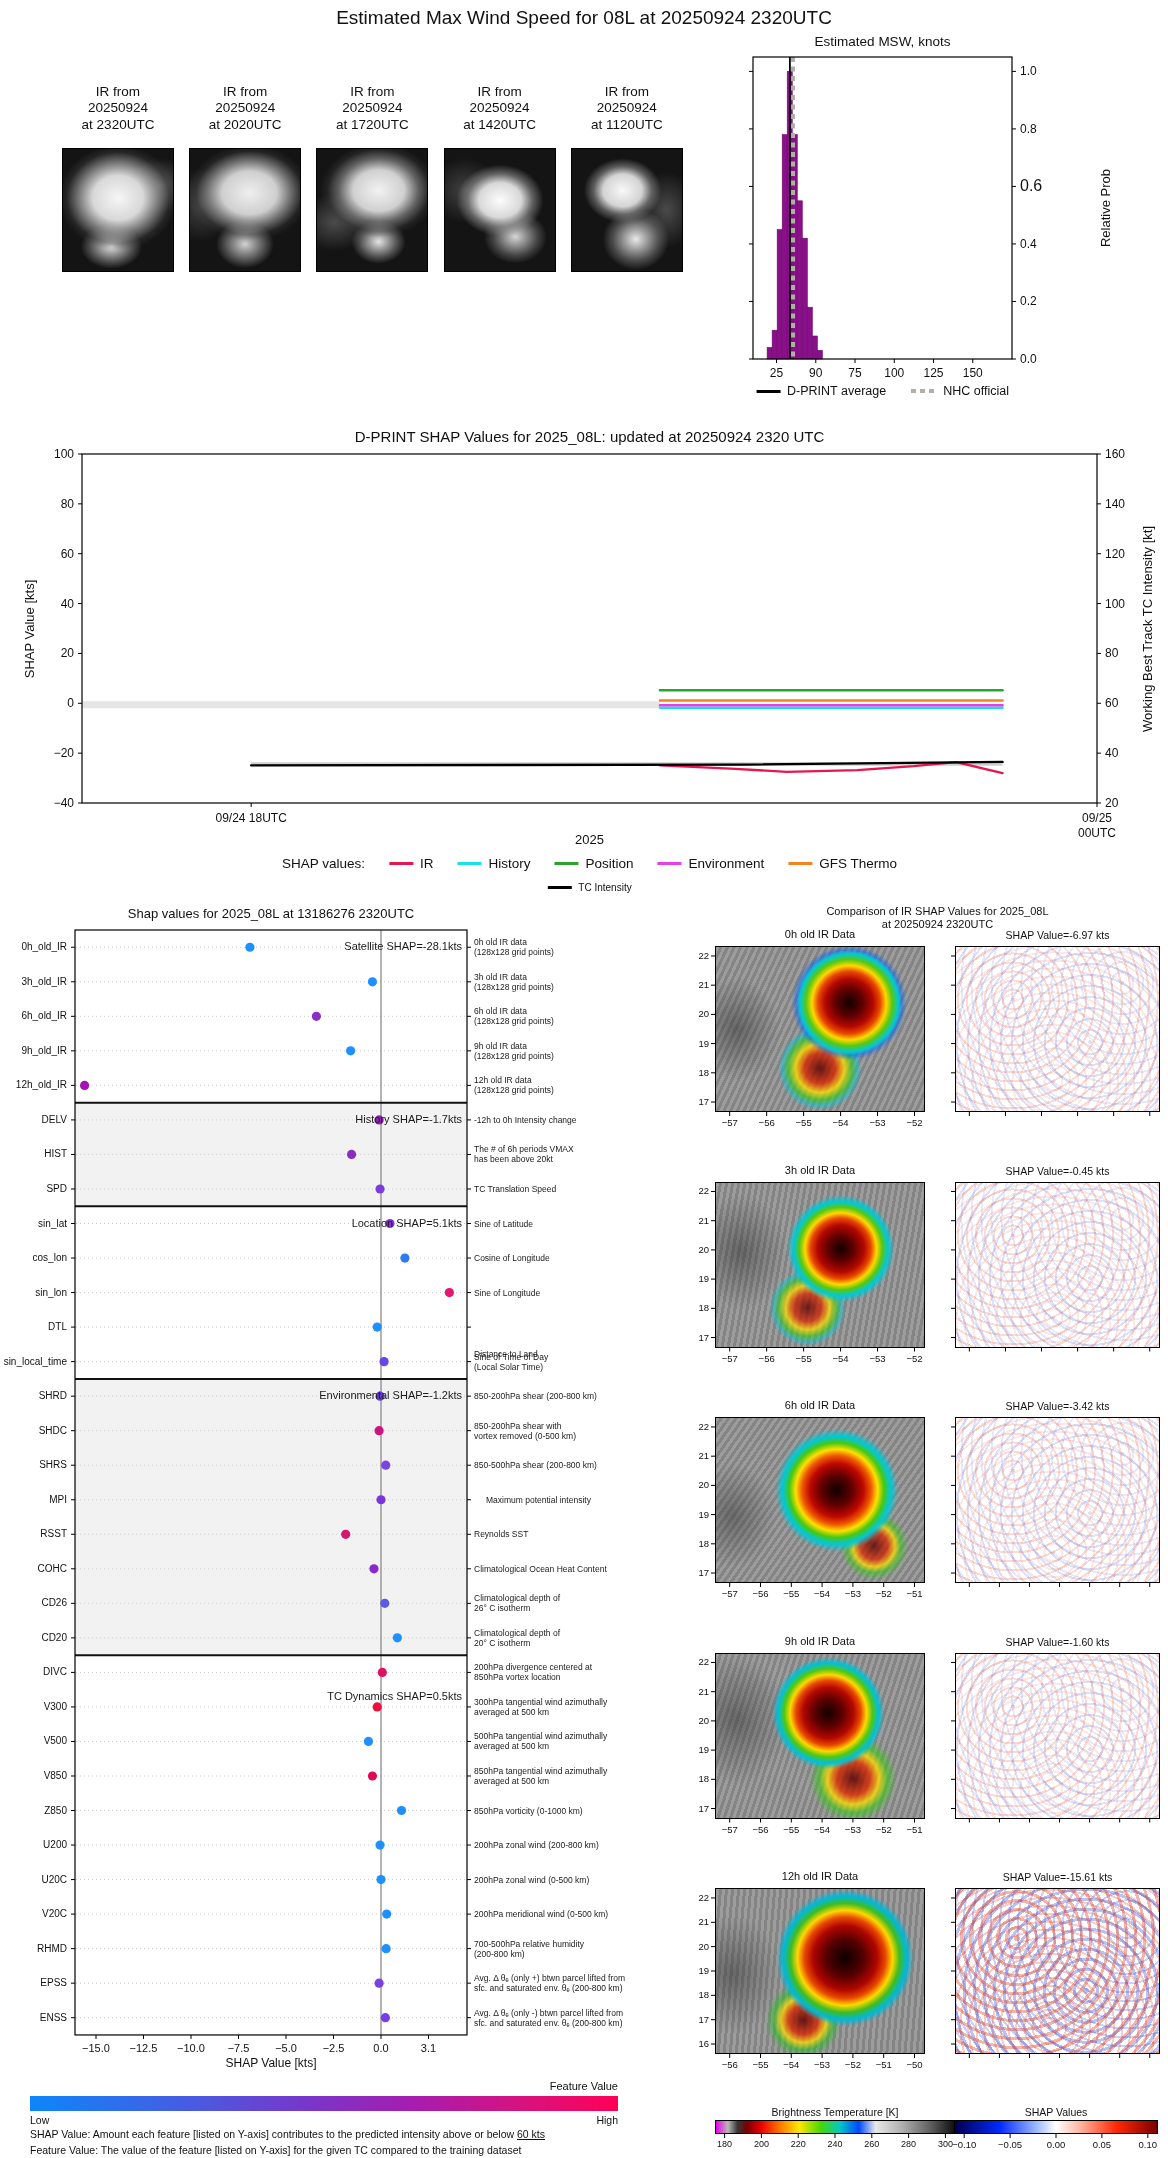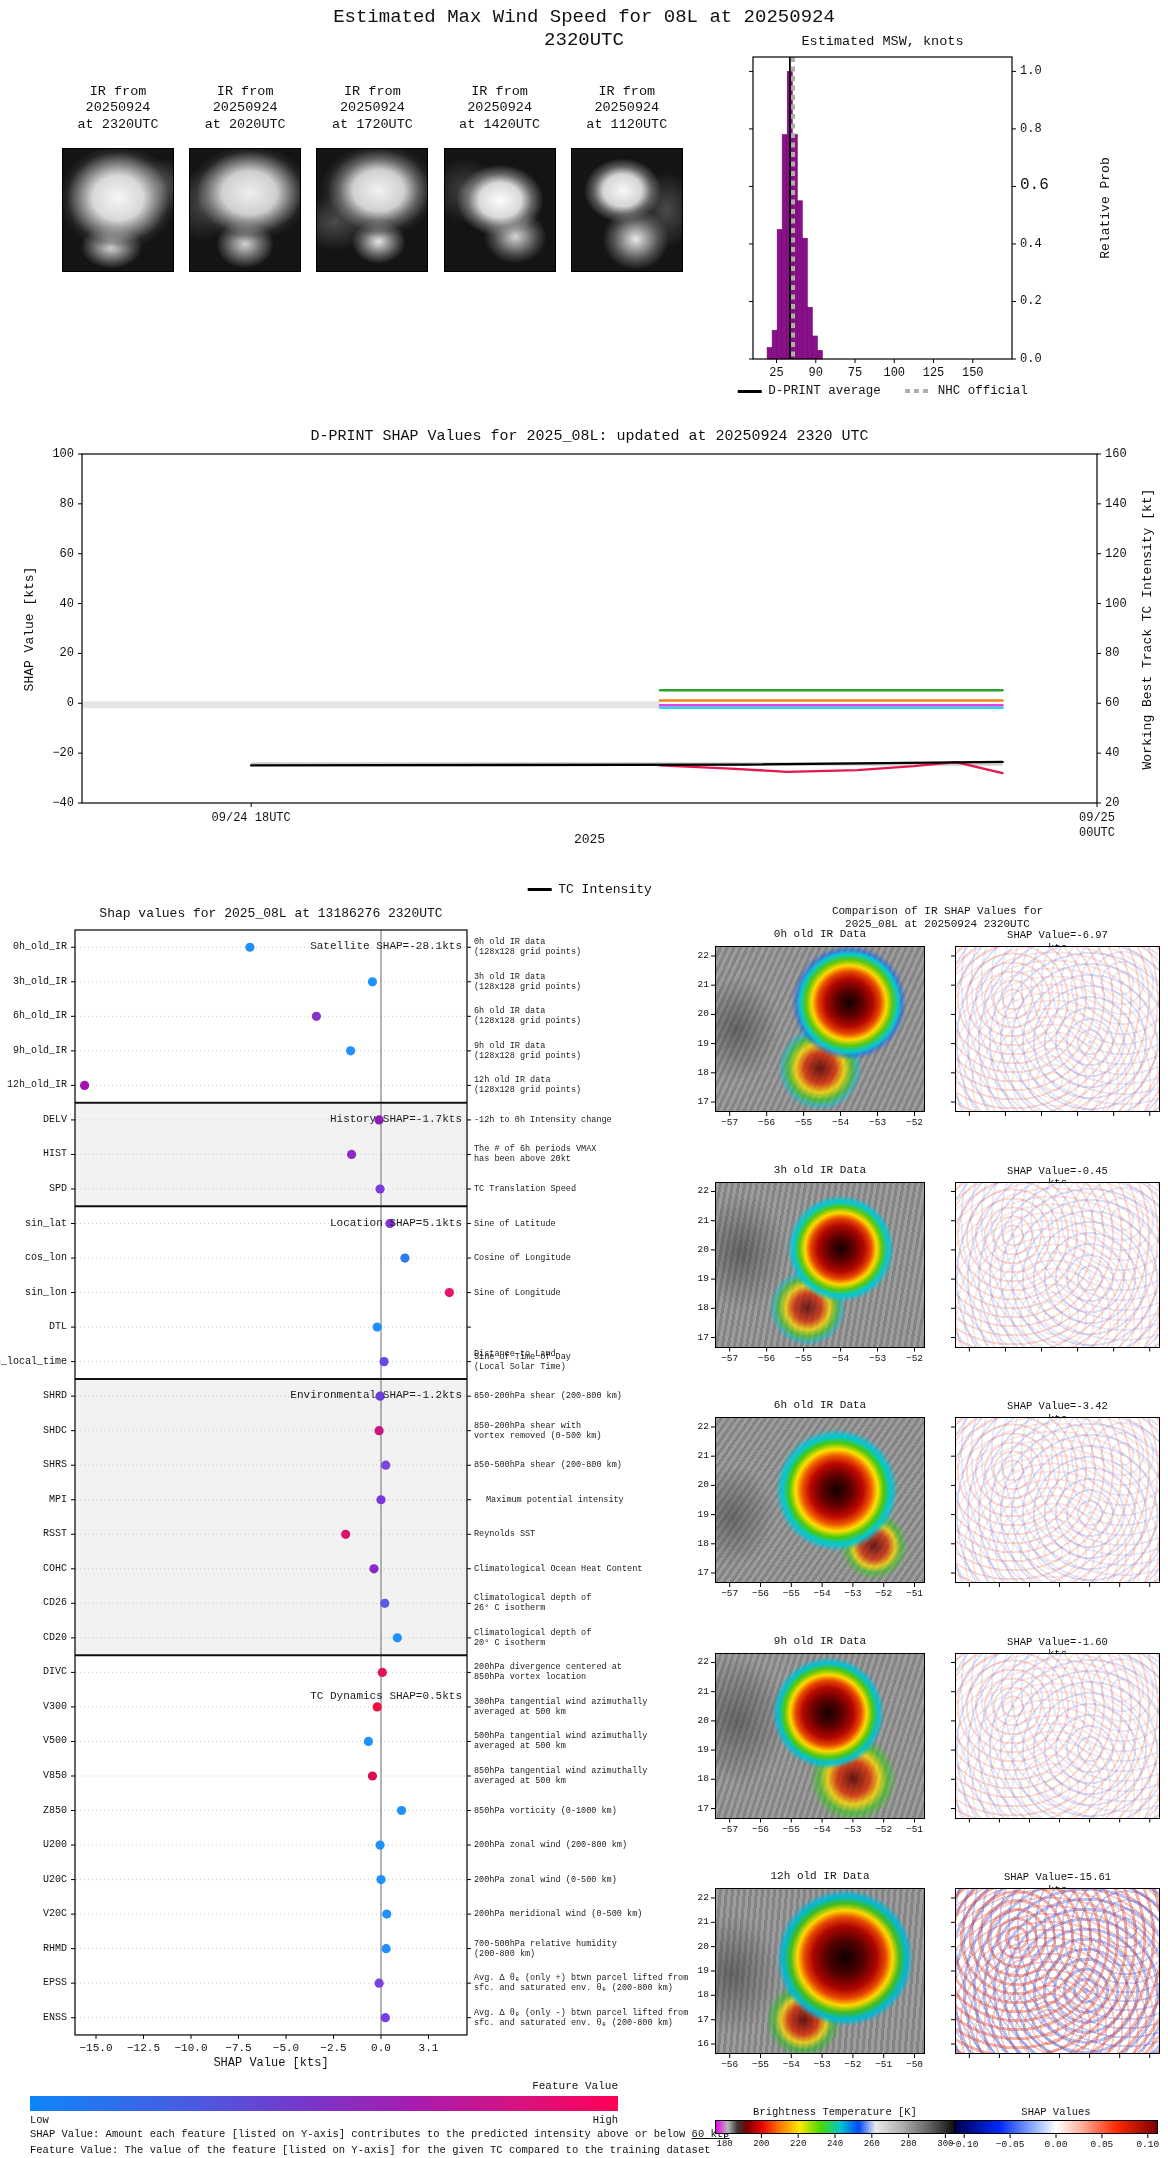--- a/index.html
+++ b/index.html
@@ -1,17 +1,17 @@
 <!DOCTYPE html>
 <html><head>
 <meta charset="utf-8">
 <style>
   html,body{margin:0;padding:0;background:#fff}
   #page{position:relative;width:1168px;height:2158px;background:#fff;overflow:hidden;
-        font-family:Liberation Mono, monospace;color:#111}
+        font-family:Liberation Sans, sans-serif;color:#111}
   #gfx{position:absolute;left:0;top:0}
   .lbl{position:absolute;white-space:pre-line;line-height:1.22}
   .bc{transform:translateX(-50%);text-align:center}
   .ar{transform:translateX(-100%);text-align:right}
   .tl{transform:translateY(-50%)}
   .tr{transform:translate(-100%,-50%);text-align:right;white-space:nowrap}
   .rot{transform:translate(-50%,-50%) rotate(-90deg);white-space:nowrap}
   .desc{line-height:1.18;color:#1a1a1a}
   .ann{white-space:nowrap;color:#1a1a1a}
   .ul{text-decoration:underline}
@@ -477,21 +477,44 @@
     <div class="lbl tl" style="left: 1105px; top: 603.571px; font-size: 12px;">100</div>
     <div class="lbl tl" style="left: 1105px; top: 653.429px; font-size: 12px;">80</div>
     <div class="lbl tl" style="left: 1105px; top: 703.286px; font-size: 12px;">60</div>
     <div class="lbl tl" style="left: 1105px; top: 753.143px; font-size: 12px;">40</div>
     <div class="lbl tl" style="left: 1105px; top: 803px; font-size: 12px;">20</div>
     <div class="lbl bc" style="left: 251.167px; top: 811px; font-size: 12px;">09/24 18UTC</div>
     <div class="lbl bc" style="left: 1097px; top: 811px; font-size: 12px;">09/25 00UTC</div>
     <div class="lbl rot" style="left: 30px; top: 628.5px; font-size: 13px;">SHAP Value [kts]</div>
     <div class="lbl rot" style="left: 1148px; top: 628.5px; font-size: 13px;">Working Best Track TC Intensity [kt]</div>
     <div class="lbl bc" style="left: 589.5px; top: 832px; font-size: 13px;">2025</div>
-    <div class="legend" style="left: 589.5px; top: 882px; font-size: 13px;">
+    <div class="legend" style="left: 589.5px; top: 856px; font-size: 13.5px;">
+      <div>SHAP values:</div>
+      <div class="litem">
+        <div class="lswatch" style="background: rgb(228, 23, 78);"></div>
+        <div>IR</div>
+      </div>
+      <div class="litem">
+        <div class="lswatch" style="background: rgb(24, 224, 232);"></div>
+        <div>History</div>
+      </div>
+      <div class="litem">
+        <div class="lswatch" style="background: rgb(44, 163, 44);"></div>
+        <div>Position</div>
+      </div>
+      <div class="litem">
+        <div class="lswatch" style="background: rgb(229, 63, 229);"></div>
+        <div>Environment</div>
+      </div>
+      <div class="litem">
+        <div class="lswatch" style="background: rgb(245, 130, 32);"></div>
+        <div>GFS Thermo</div>
+      </div>
+    </div>
+    <div class="legend" style="left: 589.5px; top: 882px; font-size: 10px;">
       <div class="litem">
         <div class="lswatch" style="background: rgb(0, 0, 0);"></div>
         <div>TC Intensity</div>
       </div>
     </div>
     <div class="lbl bc" style="left: 271px; top: 906px; font-size: 13px;">Shap values for 2025_08L at 13186276 2320UTC</div>
     <div class="lbl tr" style="left: 67px; top: 947.265px; font-size: 10px;">0h_old_IR</div>
     <div class="lbl tl desc" style="left: 474px; top: 947.265px; font-size: 8.5px;">0h old IR data
 (128x128 grid points)</div>
     <div class="lbl tr" style="left: 67px; top: 981.795px; font-size: 10px;">3h_old_IR</div>

